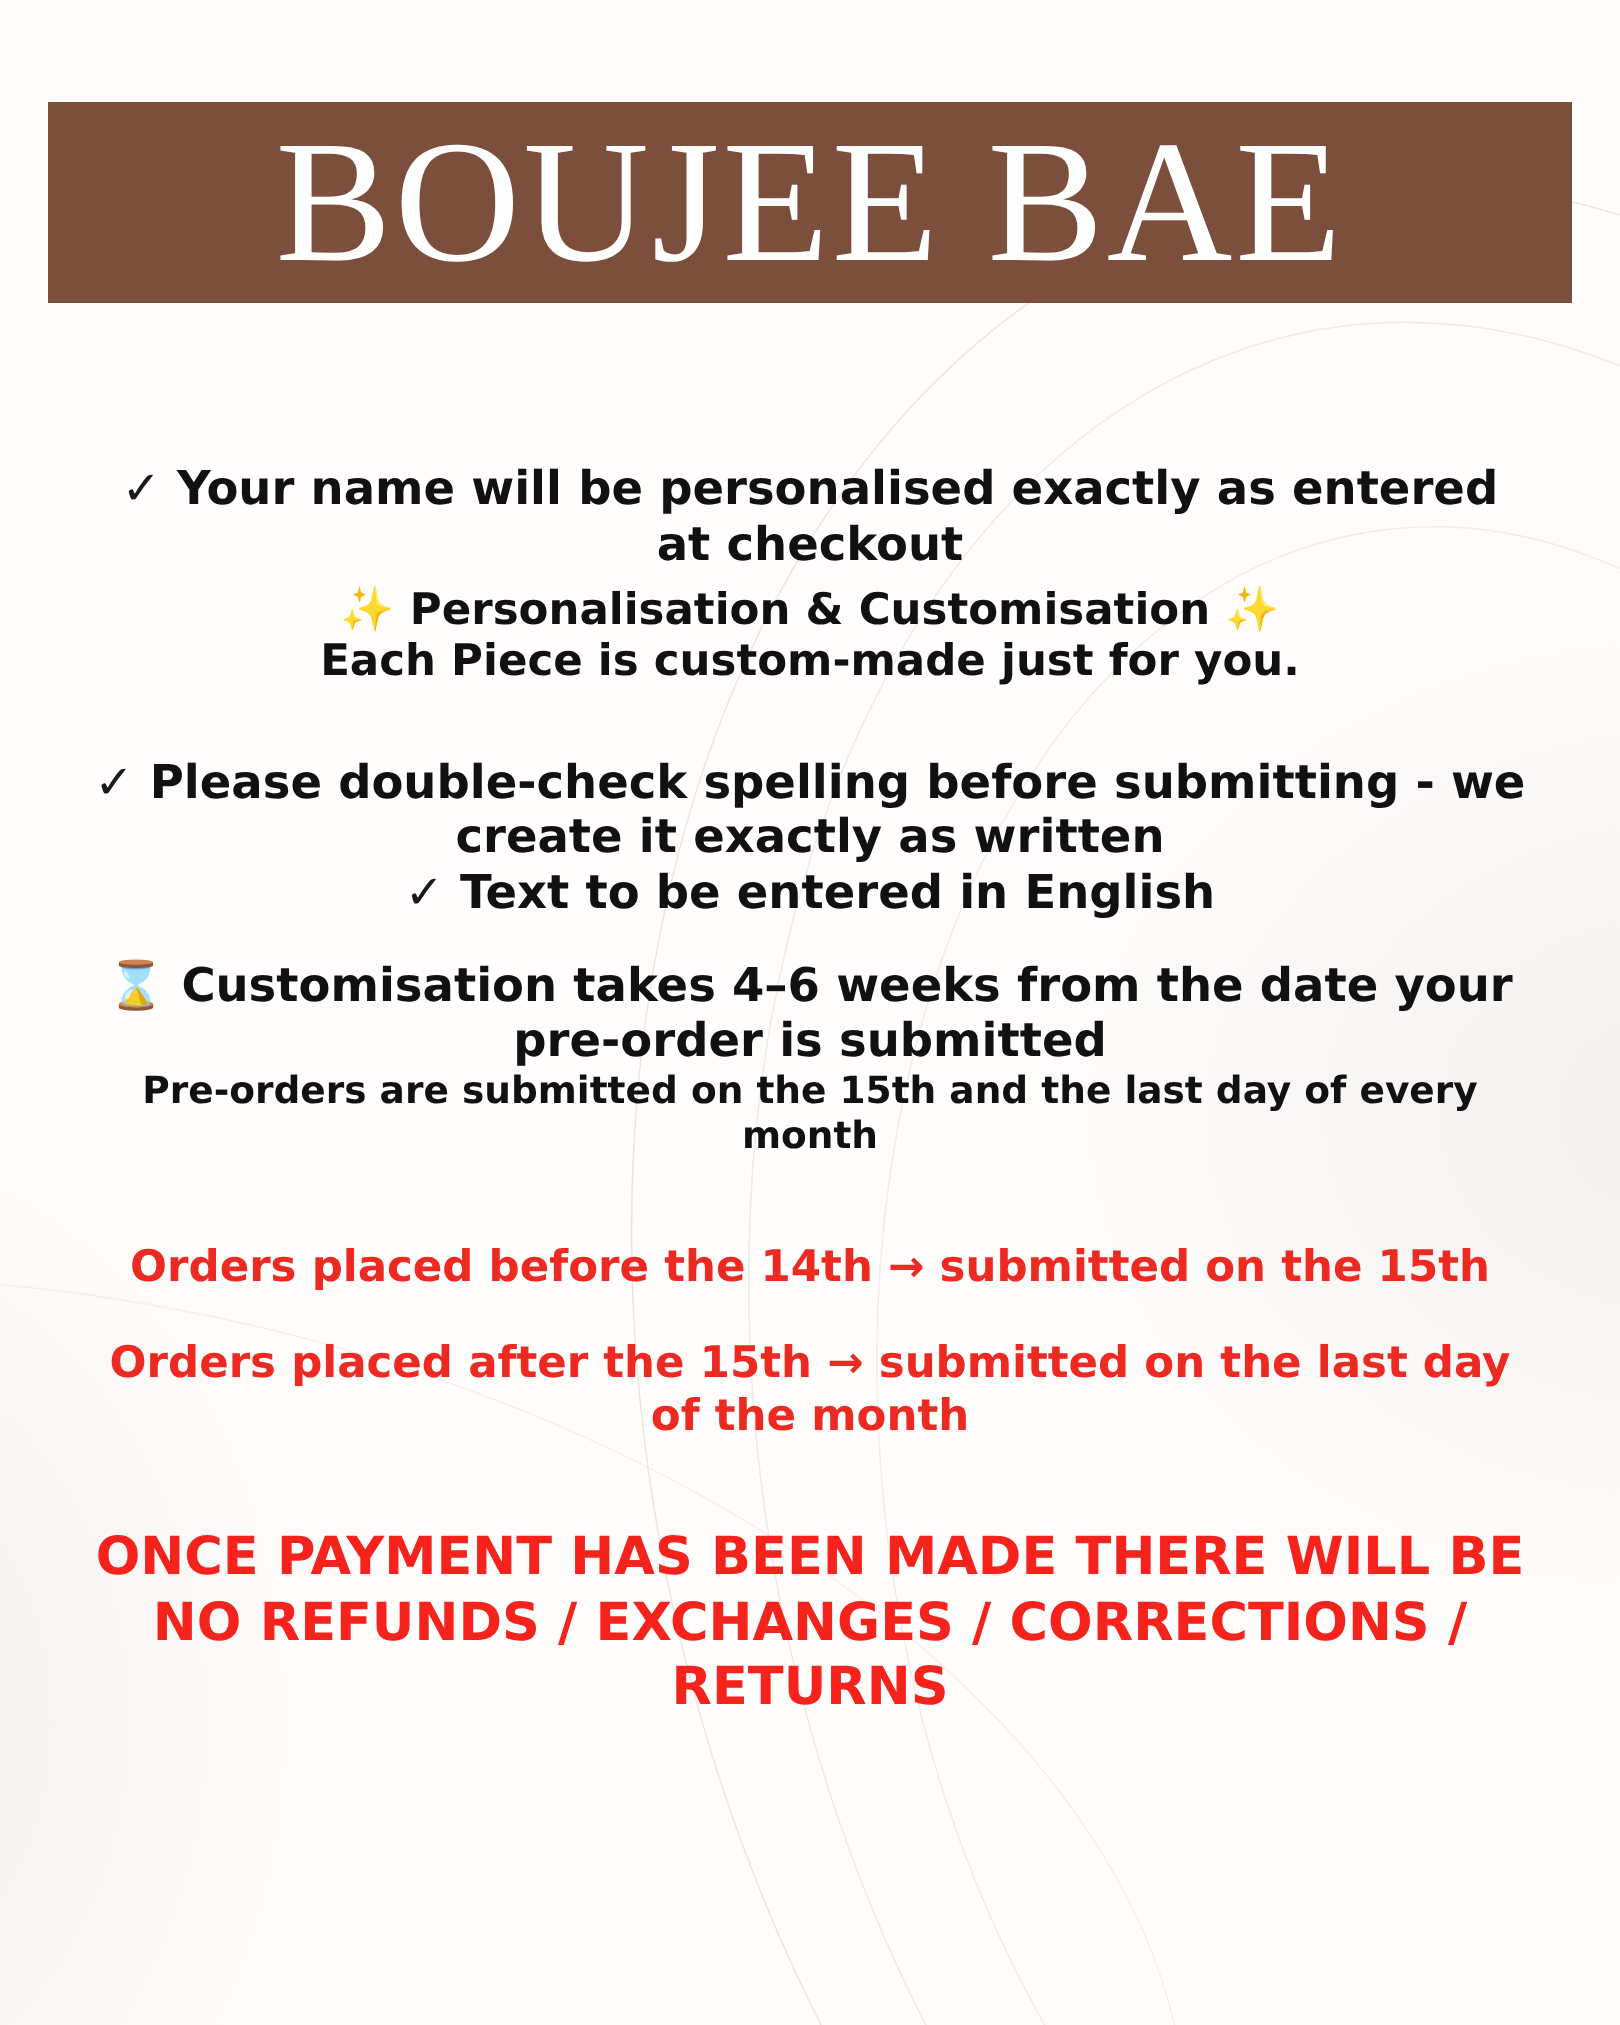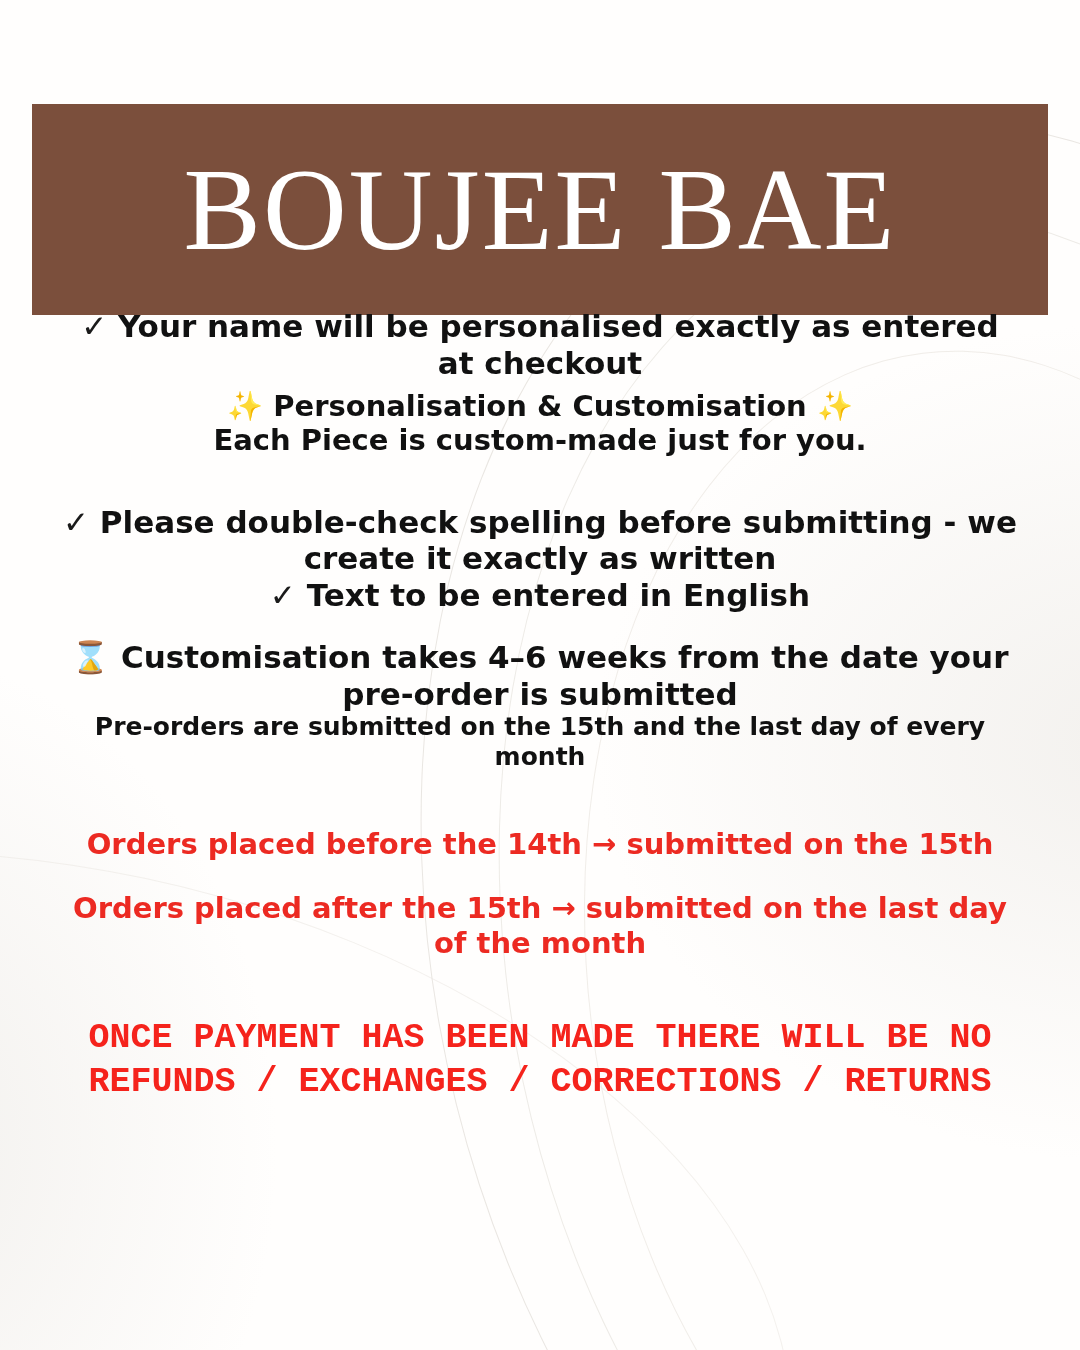--- a/index.html
+++ b/index.html
@@ -32,26 +32,25 @@
   .s1 { width: 1200px; height: 1700px; right: -560px; bottom: -460px; transform: rotate(-14deg); }
   .s2 { width: 1000px; height: 1500px; right: -430px; bottom: -360px; transform: rotate(-10deg); border-color: rgba(230,226,221,0.7); }
   .s3 { width: 820px;  height: 1250px; right: -330px; bottom: -250px; transform: rotate(-7deg); border-color: rgba(233,229,224,0.7); }
   .s4 { width: 1500px; height: 900px;  left: -700px;  bottom: -420px; transform: rotate(12deg); border-color: rgba(235,231,226,0.6); }
 
   .header-band {
     position: absolute;
     top: 68px;
     left: 32px;
     width: 1016px;
-    height: 211px;
+    height: 134px;
     background: #7b4f3c;
     display: flex;
     align-items: center;
     justify-content: center;
-    margin-top: 36px;
   }
   .header-title {
     font-family: "Liberation Serif", serif;
     color: #ffffff;
     font-size: 116px;
     line-height: 1;
     letter-spacing: 2px;
     white-space: nowrap;
     font-weight: 400;
   }
@@ -95,21 +94,20 @@
     line-height: 1.2;
   }
   .r1 { font-size: 29px; margin-top: 56px; }
   .r2 { font-size: 29px; margin-top: 29px; padding: 0 18px; }
   .r3 {
     font-size: 35px;
     margin-top: 56px;
     padding: 0 10px;
     color: #f5231c;
     line-height: 1.25;
-    font-family: Liberation Mono, monospace;
   }
   .emoji { font-family: "DejaVu Sans", sans-serif; }
   .spark { color: #f0a73c; }
   .tick { color: #1a1a1a; }
   .hour { color: #d9a441; }
 </style>
 </head>
 <body>
 
 <div class="page">

